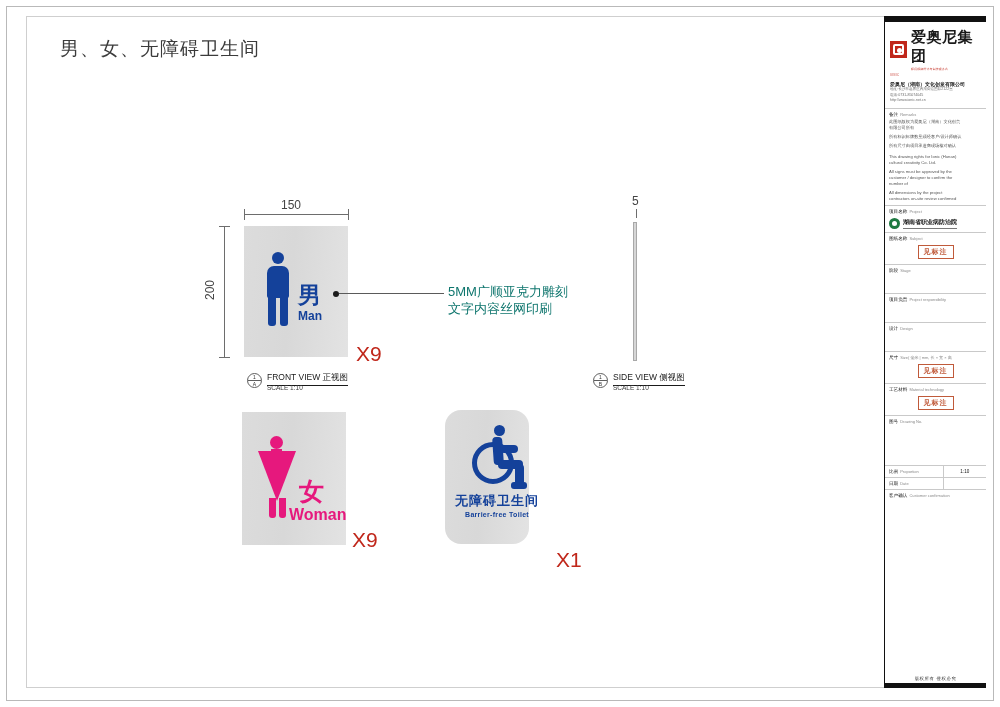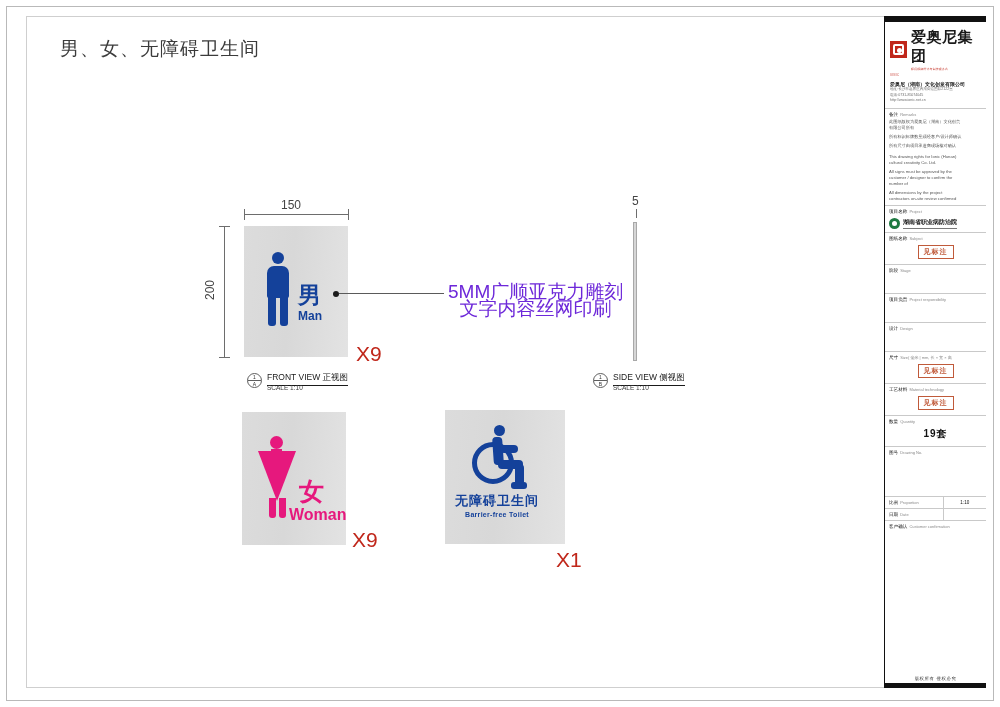--- a/index.html
+++ b/index.html
@@ -35,21 +35,21 @@
   .panel {
     position: absolute;
     background: linear-gradient(95deg,#dcdcdc 0%, #d8d8d8 45%, #e3e3e3 100%);
   }
 
   
   #panel-men { left: 244px; top: 226px; width: 104px; height: 131px; }
   
   #panel-women { left: 242px; top: 412px; width: 104px; height: 133px; }
   
-  #panel-access { left: 445px; top: 410px; width: 120px; height: 134px; }
+  #panel-access { left: 445px; top: 410px; width: 84px; height: 134px; border-radius: 16px; }
 
   .pictogram { position: absolute; }
   .sign-label { position: absolute; line-height: 1; font-weight: bold; }
   .sign-cn { font-weight: bold; }
   .sign-en { font-family: "Liberation Sans", sans-serif; }
 
   
   .fig-men { left: 17px; top: 26px; width: 34px; height: 74px; }
   .men-head {
     position: absolute; left: 11px; top: 0;
@@ -185,22 +185,22 @@
   #callout-dot {
     position: absolute; left: 333px; top: 291px;
     width: 6px; height: 6px; border-radius: 50%; background: #1b1b1b;
   }
   #callout-line {
     position: absolute; left: 339px; top: 293px;
     width: 105px; height: 1px; background: #5a5a5a;
   }
   #callout-text {
     position: absolute; left: 448px; top: 283px;
-    font-size: 19px; color: #6d28d9; line-height: 17px;
-    white-space: nowrap; font-weight: 500; text-align: center;
+    font-size: 13px; color: #0f766e; line-height: 17px;
+    white-space: nowrap; font-weight: 500;
   }
 
   
   .view-tag { position: absolute; }
   .view-bubble {
     position: absolute; left: 0; top: 1px;
     width: 15px; height: 15px; border-radius: 50%;
     border: 1px solid #5e5e5e;
     font-size: 5px; color: #333;
     display: flex; flex-direction: column;
@@ -493,26 +493,20 @@
     <div class="tb-sec">
       <div class="tb-head">
         <span>工艺材料</span><span class="en">Material technology</span>
       </div>
       <div class="stamp-wrap">
         <span class="stamp">见标注</span>
       </div>
     </div>
 
 
-    <div class="tb-sec">
-      <div class="tb-head">
-        <span>数量</span><span class="en">Quantity</span>
-      </div>
-      <div class="tb-bigval">19套</div>
-    </div>
 
     <div class="tb-sec">
       <div class="tb-head">
         <span>图号</span><span class="en">Drawing No.</span>
       </div>
       <div style="height:38px"></div>
     </div>
 
     <div class="tb-row2">
       <div class="lab">

